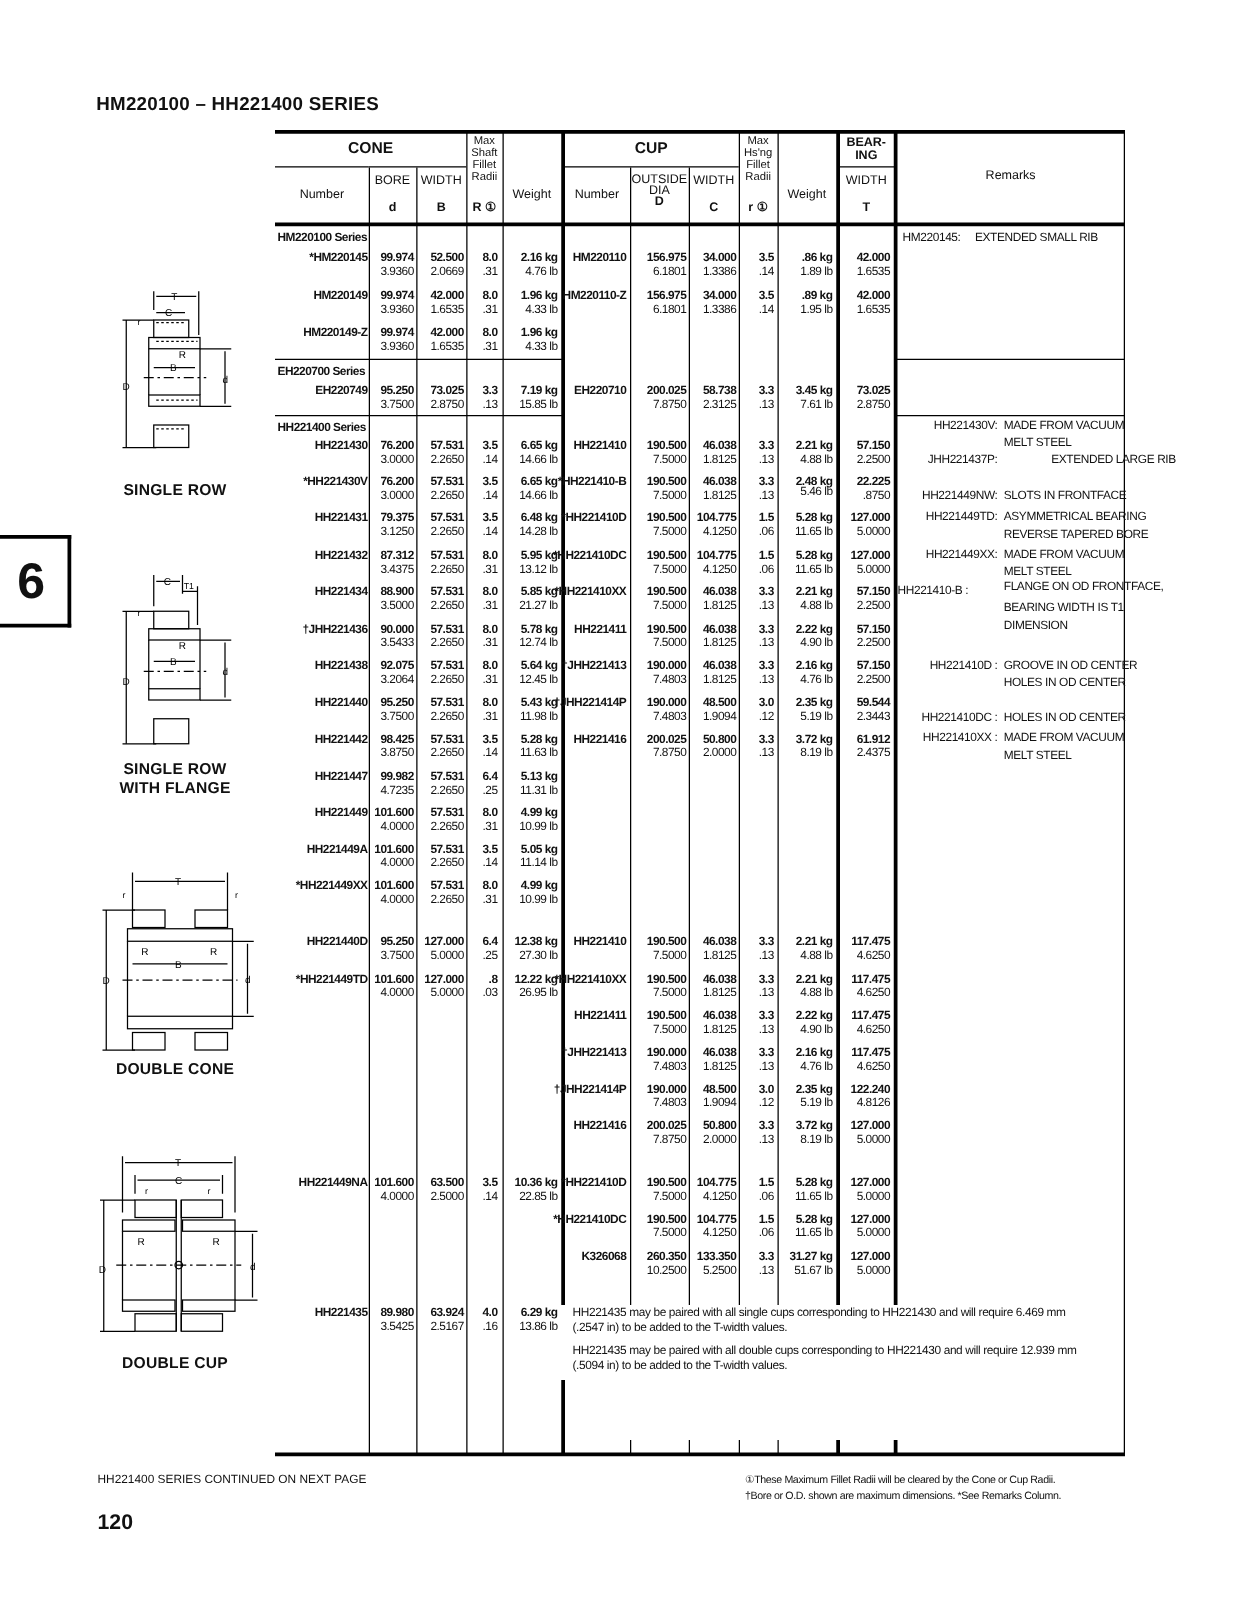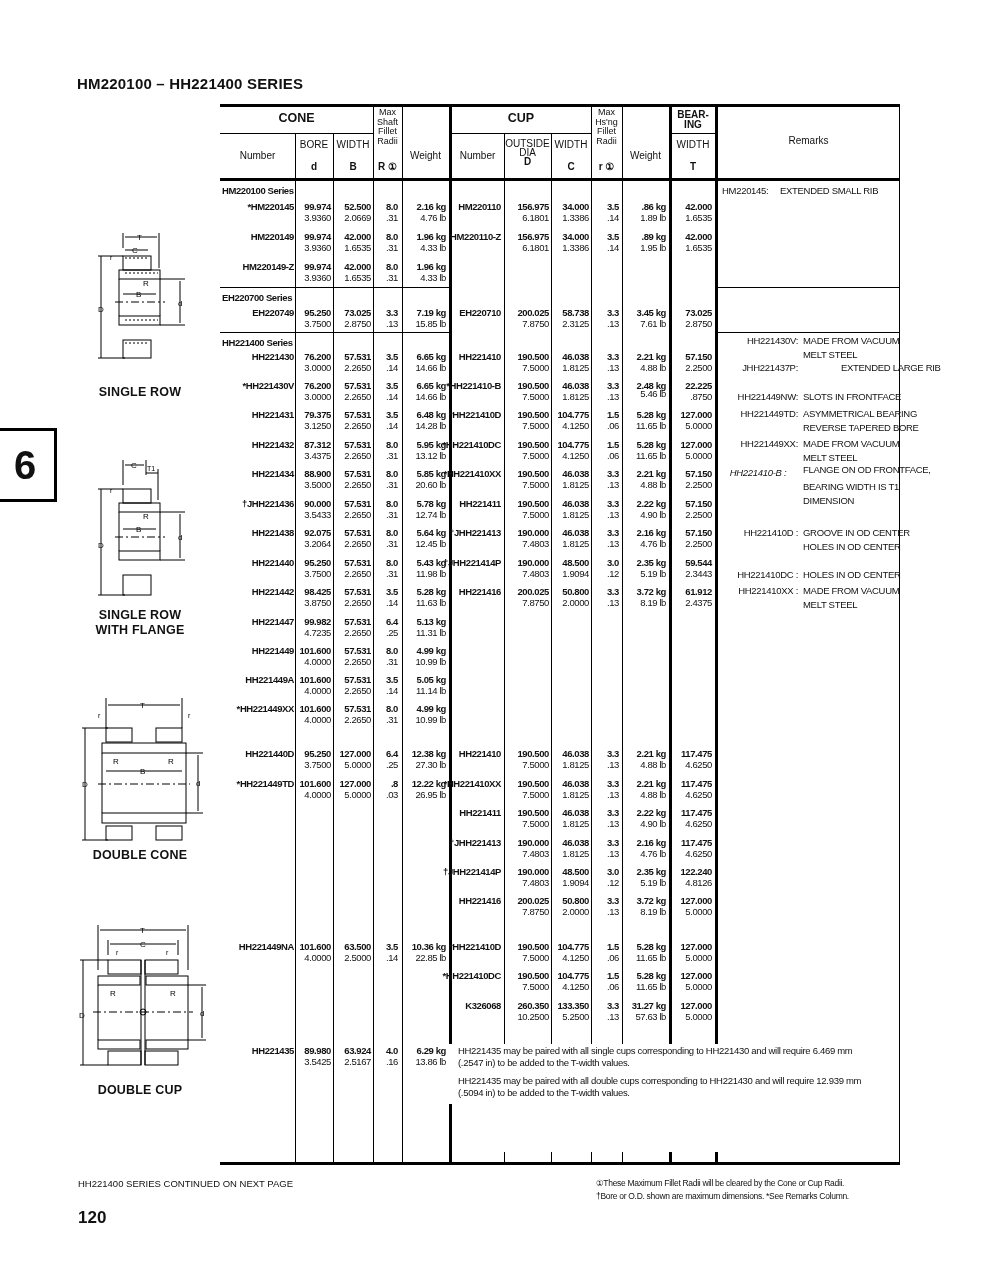--- a/index.html
+++ b/index.html
@@ -426,21 +426,21 @@
     <div class="cell r" style="left: 632px; width: 80px; top: 450px;">5.0000</div>
     <div class="cell r b" style="left: 214px; width: 80px; top: 468px;">HH221434</div>
     <div class="cell r b" style="left: 421px; width: 80px; top: 468px;">*HH221410XX</div>
     <div class="cell r b" style="left: 251px; width: 80px; top: 468px;">88.900</div>
     <div class="cell r" style="left: 251px; width: 80px; top: 479px;">3.5000</div>
     <div class="cell r b" style="left: 291px; width: 80px; top: 468px;">57.531</div>
     <div class="cell r" style="left: 291px; width: 80px; top: 479px;">2.2650</div>
     <div class="cell r b" style="left: 318px; width: 80px; top: 468px;">8.0</div>
     <div class="cell r" style="left: 318px; width: 80px; top: 479px;">.31</div>
     <div class="cell r b" style="left: 366px; width: 80px; top: 468px;">5.85 kg</div>
-    <div class="cell r" style="left: 366px; width: 80px; top: 479px;">20.60 lb</div>
+    <div class="cell r" style="left: 366px; width: 80px; top: 479px;">21.27 lb</div>
     <div class="cell r b" style="left: 469px; width: 80px; top: 468px;">190.500</div>
     <div class="cell r" style="left: 469px; width: 80px; top: 479px;">7.5000</div>
     <div class="cell r b" style="left: 509px; width: 80px; top: 468px;">46.038</div>
     <div class="cell r" style="left: 509px; width: 80px; top: 479px;">1.8125</div>
     <div class="cell r b" style="left: 539px; width: 80px; top: 468px;">3.3</div>
     <div class="cell r" style="left: 539px; width: 80px; top: 479px;">.13</div>
     <div class="cell r b" style="left: 586px; width: 80px; top: 468px;">2.21 kg</div>
     <div class="cell r" style="left: 586px; width: 80px; top: 479px;">4.88 lb</div>
     <div class="cell r b" style="left: 632px; width: 80px; top: 468px;">57.150</div>
     <div class="cell r" style="left: 632px; width: 80px; top: 479px;">2.2500</div>
@@ -774,21 +774,21 @@
     <div class="cell r" style="left: 318px; width: 80px; top: 1011px;"></div>
     <div class="cell r b" style="left: 366px; width: 80px; top: 1000px;"></div>
     <div class="cell r" style="left: 366px; width: 80px; top: 1011px;"></div>
     <div class="cell r b" style="left: 469px; width: 80px; top: 1000px;">260.350</div>
     <div class="cell r" style="left: 469px; width: 80px; top: 1011px;">10.2500</div>
     <div class="cell r b" style="left: 509px; width: 80px; top: 1000px;">133.350</div>
     <div class="cell r" style="left: 509px; width: 80px; top: 1011px;">5.2500</div>
     <div class="cell r b" style="left: 539px; width: 80px; top: 1000px;">3.3</div>
     <div class="cell r" style="left: 539px; width: 80px; top: 1011px;">.13</div>
     <div class="cell r b" style="left: 586px; width: 80px; top: 1000px;">31.27 kg</div>
-    <div class="cell r" style="left: 586px; width: 80px; top: 1011px;">57.63 lb</div>
+    <div class="cell r" style="left: 586px; width: 80px; top: 1011px;">51.67 lb</div>
     <div class="cell r b" style="left: 632px; width: 80px; top: 1000px;">127.000</div>
     <div class="cell r" style="left: 632px; width: 80px; top: 1011px;">5.0000</div>
     <div class="cell r b" style="left: 214px; width: 80px; top: 1045px;">HH221435</div>
     <div class="cell r b" style="left: 421px; width: 80px; top: 1045px;"></div>
     <div class="cell r b" style="left: 251px; width: 80px; top: 1045px;">89.980</div>
     <div class="cell r" style="left: 251px; width: 80px; top: 1056px;">3.5425</div>
     <div class="cell r b" style="left: 291px; width: 80px; top: 1045px;">63.924</div>
     <div class="cell r" style="left: 291px; width: 80px; top: 1056px;">2.5167</div>
     <div class="cell r b" style="left: 318px; width: 80px; top: 1045px;">4.0</div>
     <div class="cell r" style="left: 318px; width: 80px; top: 1056px;">.16</div>
@@ -814,21 +814,21 @@
     <div class="remark" style="left: 718px; width: 80px; text-align: right; top: 362px;">JHH221437P:</div>
     <div class="remark" style="left: 803px; top: 362px; margin-left: 38px;">EXTENDED LARGE RIB</div>
     <div class="remark" style="left: 718px; width: 80px; text-align: right; top: 391px;">HH221449NW:</div>
     <div class="remark" style="left: 803px; top: 391px;">SLOTS IN FRONTFACE</div>
     <div class="remark" style="left: 718px; width: 80px; text-align: right; top: 408px;">HH221449TD:</div>
     <div class="remark" style="left: 803px; top: 408px;">ASYMMETRICAL BEARING</div>
     <div class="remark" style="left: 803px; top: 422px;">REVERSE TAPERED BORE</div>
     <div class="remark" style="left: 718px; width: 80px; text-align: right; top: 438px;">HH221449XX:</div>
     <div class="remark" style="left: 803px; top: 438px;">MADE FROM VACUUM</div>
     <div class="remark" style="left: 803px; top: 452px;">MELT STEEL</div>
-    <div class="remark" style="left: 718px; width: 80px; text-align: center; top: 467px; font-style: italic;">HH221410-B :</div>
+    <div class="remark" style="left: 718px; width: 80px; text-align: left; top: 467px;">HH221410-B :</div>
     <div class="remark" style="left: 803px; top: 464px;">FLANGE ON OD FRONTFACE,</div>
     <div class="remark" style="left: 803px; top: 481px;">BEARING WIDTH IS T1</div>
     <div class="remark" style="left: 803px; top: 495px;">DIMENSION</div>
     <div class="remark" style="left: 718px; width: 80px; text-align: right; top: 527px;">HH221410D :</div>
     <div class="remark" style="left: 803px; top: 527px;">GROOVE IN OD CENTER</div>
     <div class="remark" style="left: 803px; top: 541px;">HOLES IN OD CENTER</div>
     <div class="remark" style="left: 718px; width: 80px; text-align: right; top: 569px;">HH221410DC :</div>
     <div class="remark" style="left: 803px; top: 569px;">HOLES IN OD CENTER</div>
     <div class="remark" style="left: 718px; width: 80px; text-align: right; top: 585px;">HH221410XX :</div>
     <div class="remark" style="left: 803px; top: 585px;">MADE FROM VACUUM</div>

